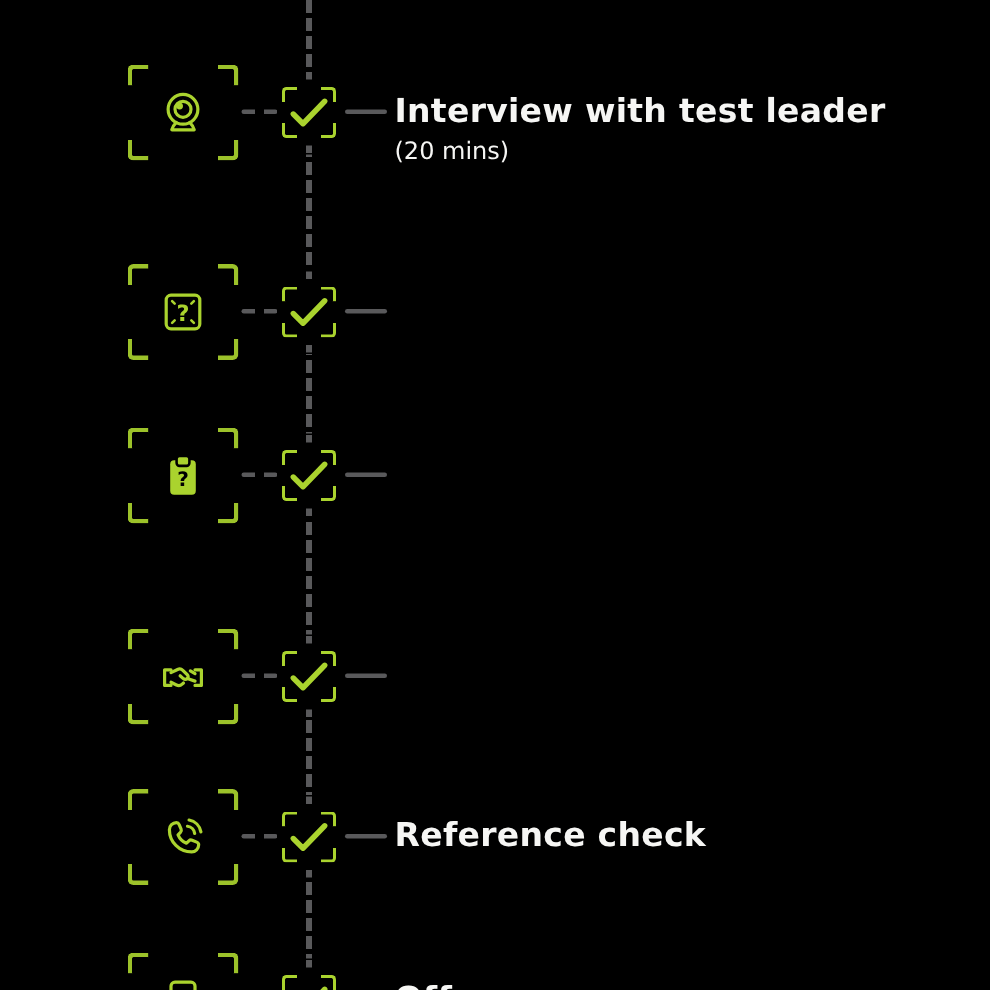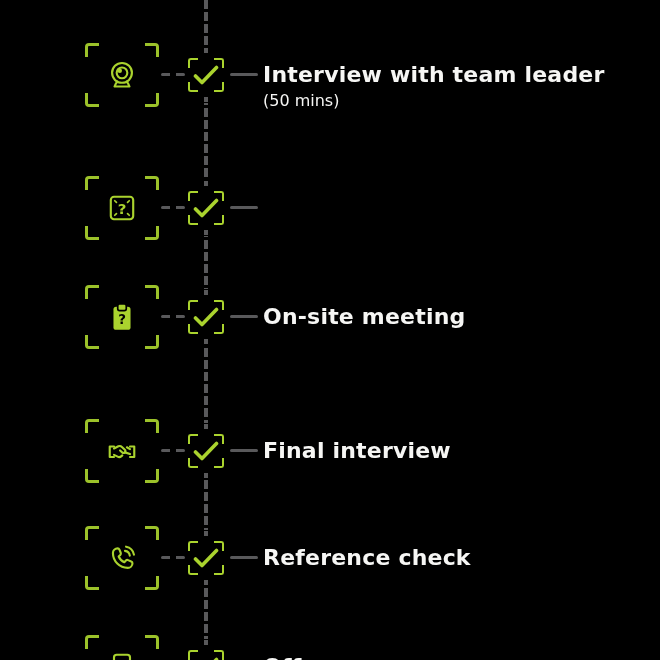--- a/index.html
+++ b/index.html
@@ -77,22 +77,22 @@
         <span class="ck tr"></span>
         <span class="ck bl"></span>
         <span class="ck br"></span>
         <svg class="checkmark" width="26" height="22" viewBox="0 0 26 22">
           <path d="M2.5 12 L9 18.5 L23.5 3.5" fill="none" stroke="#aad32e" stroke-width="3.6" stroke-linecap="round" stroke-linejoin="round"></path>
         </svg>
       </div>
     </div>
     <div class="conn-solid"></div>
     <div class="step-text">
-      <div class="label">Interview with team leader</div>
-      <div class="duration">(50 mins)</div>
+      <div class="label">Interview with test leader</div>
+      <div class="duration">(20 mins)</div>
     </div>
   </div>
 
   <div class="item" style="top: 171px;">
     <div class="icon-frame">
       <span class="c tl"></span>
       <span class="c tr"></span>
       <span class="c bl"></span>
       <span class="c br"></span>
       <span class="glyph">
@@ -139,21 +139,20 @@
         <span class="ck tr"></span>
         <span class="ck bl"></span>
         <span class="ck br"></span>
         <svg class="checkmark" width="26" height="22" viewBox="0 0 26 22">
           <path d="M2.5 12 L9 18.5 L23.5 3.5" fill="none" stroke="#aad32e" stroke-width="3.6" stroke-linecap="round" stroke-linejoin="round"></path>
         </svg>
       </div>
     </div>
     <div class="conn-solid"></div>
     <div class="step-text">
-      <div class="label">On-site meeting</div>
     </div>
   </div>
 
   <div class="item" style="top: 414px;">
     <div class="icon-frame">
       <span class="c tl"></span>
       <span class="c tr"></span>
       <span class="c bl"></span>
       <span class="c br"></span>
       <span class="glyph">
@@ -172,24 +171,20 @@
         <span class="ck tl"></span>
         <span class="ck tr"></span>
         <span class="ck bl"></span>
         <span class="ck br"></span>
         <svg class="checkmark" width="26" height="22" viewBox="0 0 26 22">
           <path d="M2.5 12 L9 18.5 L23.5 3.5" fill="none" stroke="#aad32e" stroke-width="3.6" stroke-linecap="round" stroke-linejoin="round"></path>
         </svg>
       </div>
     </div>
     <div class="conn-solid"></div>
-    <div class="step-text">
-      <div class="label">Final interview</div>
-
-    </div>
   </div>
 
   <div class="item" style="top: 521px;">
     <div class="icon-frame">
       <span class="c tl"></span>
       <span class="c tr"></span>
       <span class="c bl"></span>
       <span class="c br"></span>
       <span class="glyph">
             <svg viewBox="0 0 30 30" fill="none" stroke="#aad32e" stroke-width="2" stroke-linecap="round" stroke-linejoin="round">

